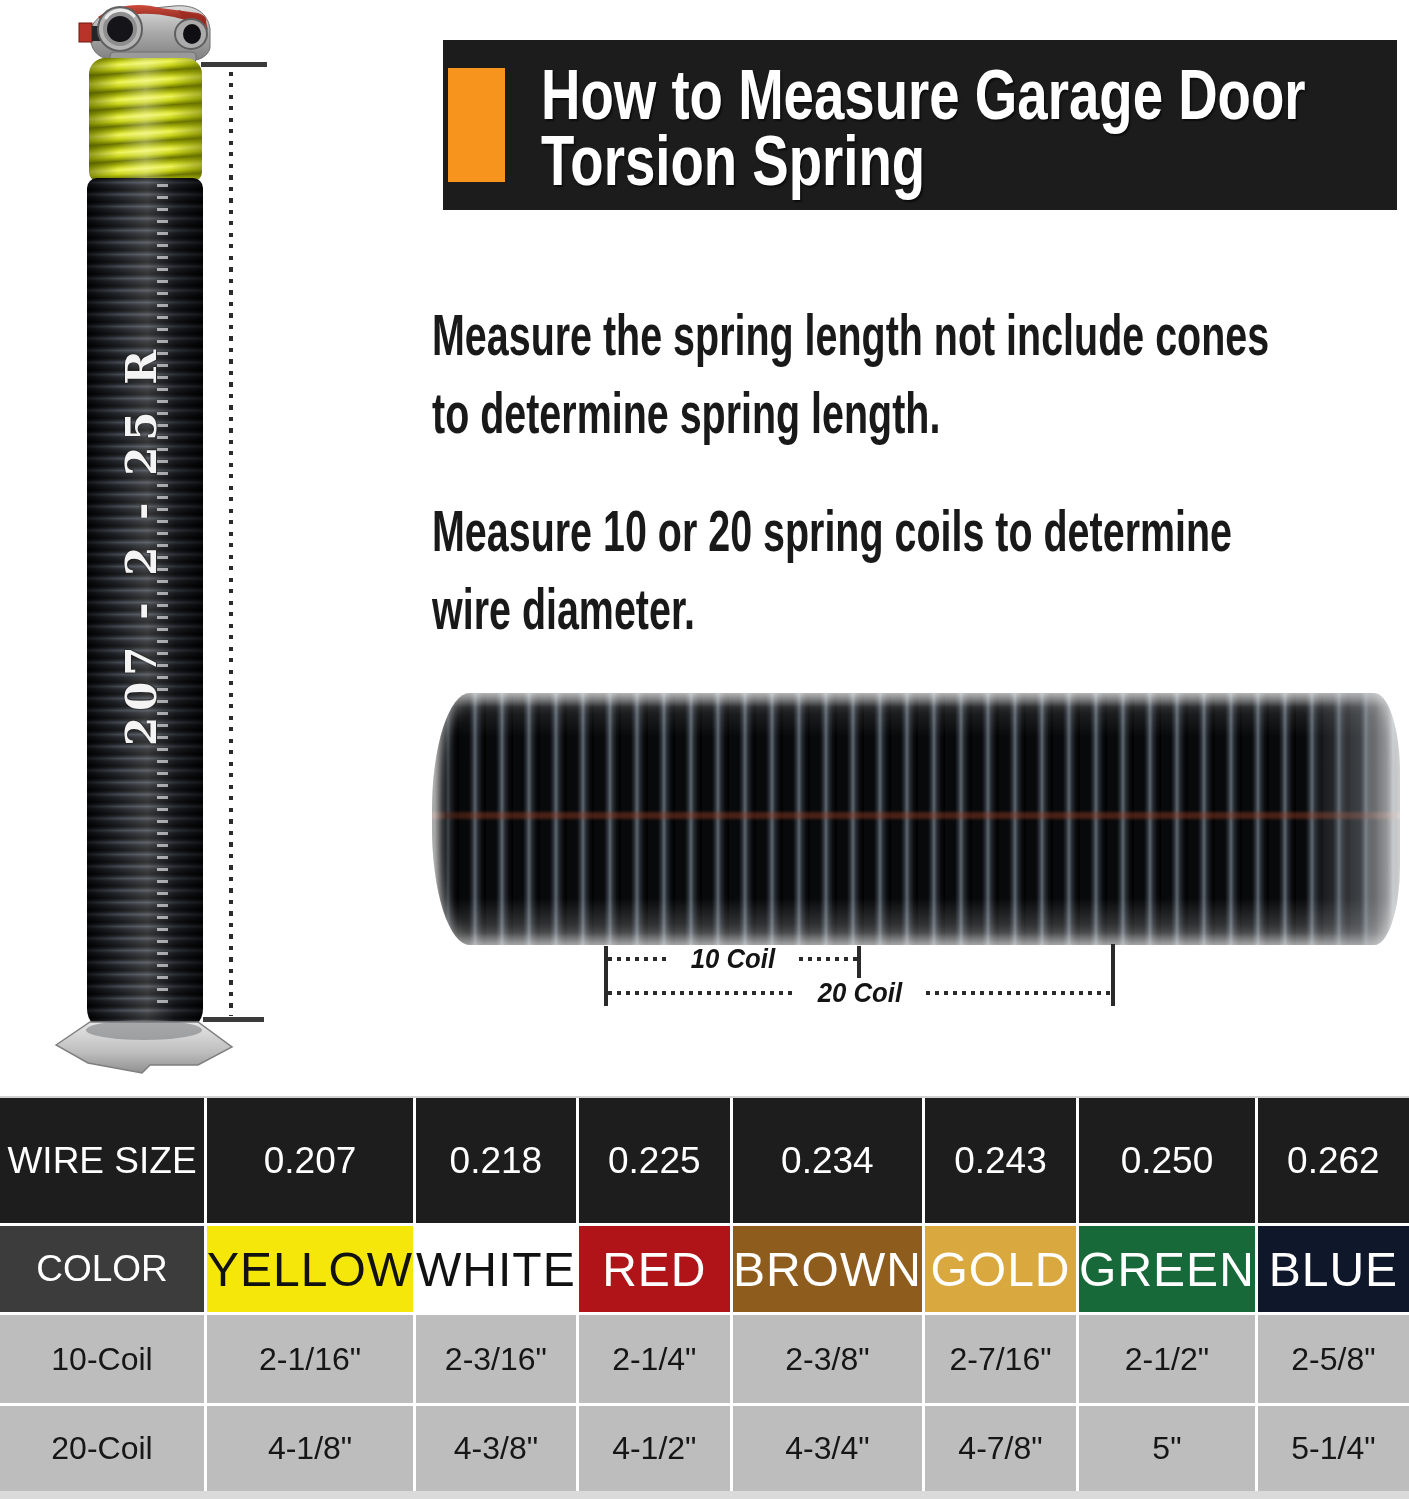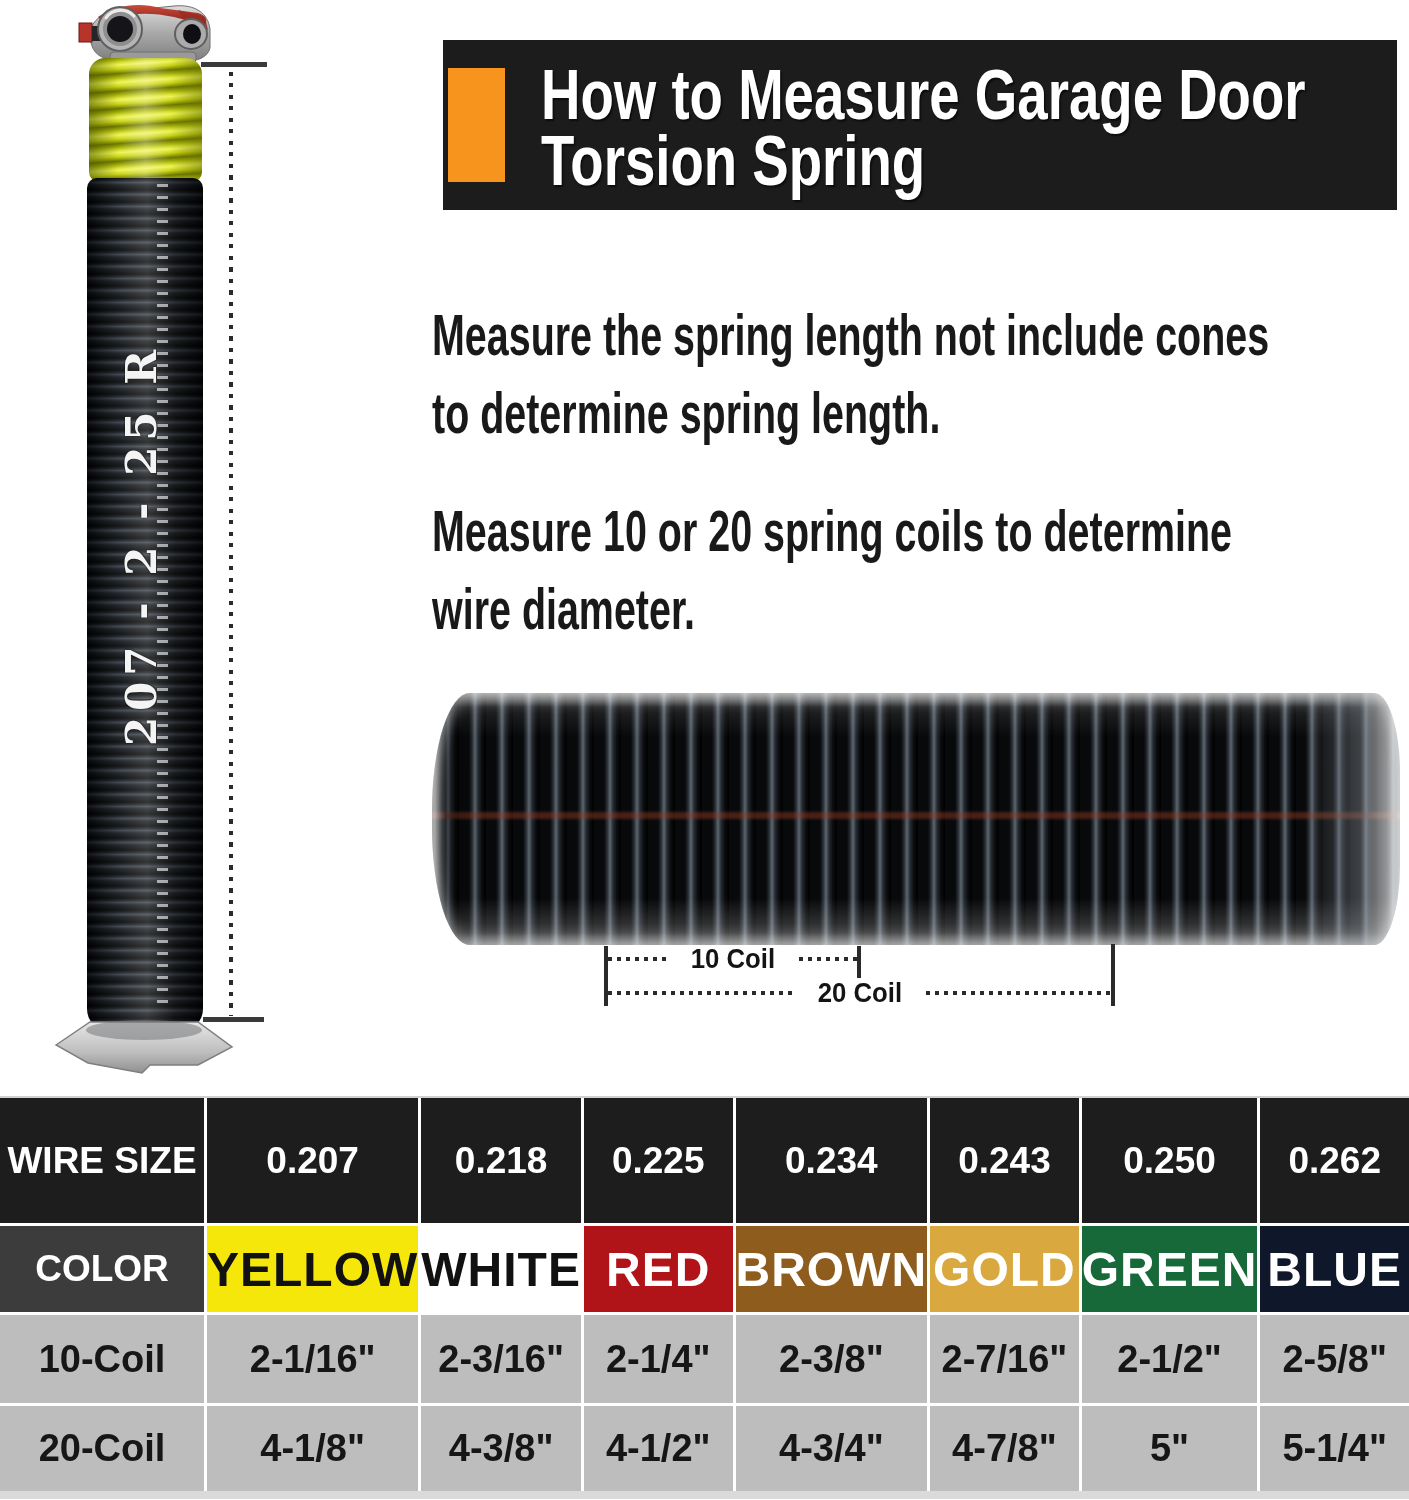--- a/index.html
+++ b/index.html
@@ -65,33 +65,33 @@
       linear-gradient(180deg,rgba(0,0,0,0) 117px,rgba(150,60,35,.45) 121px,rgba(150,60,35,.45) 124px,rgba(0,0,0,0) 128px),
       linear-gradient(180deg,rgba(255,255,255,.55) 0,rgba(255,255,255,.1) 14px,rgba(0,0,0,0) 44px,rgba(0,0,0,0) 205px,rgba(255,255,255,.22) 240px,rgba(255,255,255,.5) 252px),
       repeating-linear-gradient(90deg,#08090b 0px,#08090b 10px,#262c33 13px,#5d666e 16px,#262c33 19px,#0a0b0d 23px,#000000 27px);
     box-shadow:inset 0 8px 14px rgba(255,255,255,.35), inset 0 -8px 14px rgba(220,220,220,.35);
   }
   
   .tick{position:absolute;width:4px;background:#2a2a2a;}
   .tick.left{left:604px;top:946px;height:60px;}
   .tick.t10{left:857px;top:946px;height:32px;}
   .tick.t20{left:1111px;top:944px;height:62px;}
-  .dim-row{position:absolute;display:flex;align-items:center;gap:20px;height:30px;}
+  .dim-row{position:absolute;display:flex;align-items:center;gap:20px;height:30px;font-style:italic;}
   .dim-row.d10{left:608px;top:944px;width:250px;}
   .dim-row.d20{left:608px;top:978px;width:504px;}
   .dim-dots{flex:1;height:4px;background:repeating-linear-gradient(90deg,#2a2a2a 0 4px,transparent 4px 9px);}
   .dim-label{font-weight:bold;font-size:28px;color:#141414;transform:scaleX(.92);white-space:nowrap;}
   
   .spec-table{position:absolute;left:0;top:1096px;width:1409px;background:#ffffff;border-top:2px solid #d0d0d0;}
   .grid{display:grid;grid-template-columns:204px repeat(7,1fr);grid-template-rows:125px 86px 88px 85px;gap:3px;background:#ffffff;}
-  .cell{display:flex;align-items:center;justify-content:center;font-weight:bold;}
+  .cell{display:flex;align-items:center;justify-content:center;font-weight:normal;}
   .cell.hdr{background:#1d1d1d;color:#ffffff;font-size:37px;}
   .cell.color-label{background:#3c3c3c;color:#ffffff;font-size:37px;}
   .cell.colorcell{font-size:48px;letter-spacing:1px;}
-  .cell.gray{background:#bdbdbd;color:#161616;font-size:38px;}
+  .cell.gray{background:#bdbdbd;color:#161616;font-size:32px;}
   .bottom-strip{height:8px;background:#dadada;}
 </style>
 </head>
 <body>
 
 <div class="stage">
 
   <div>
     <svg class="cone-svg" width="138" height="64" viewBox="0 0 138 64">
       <defs>

